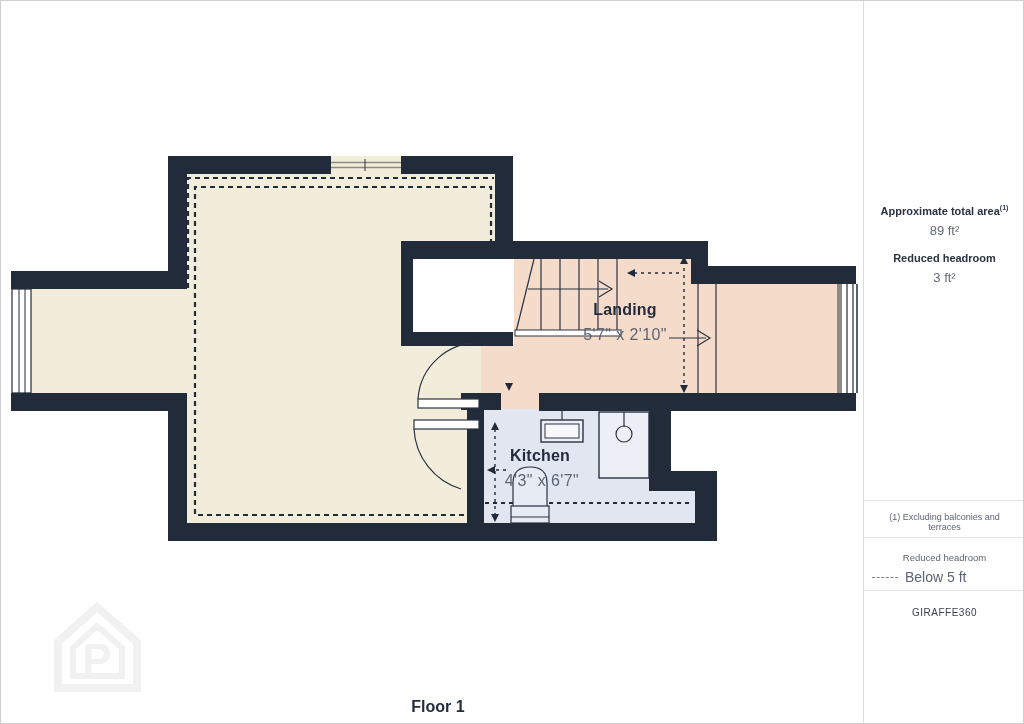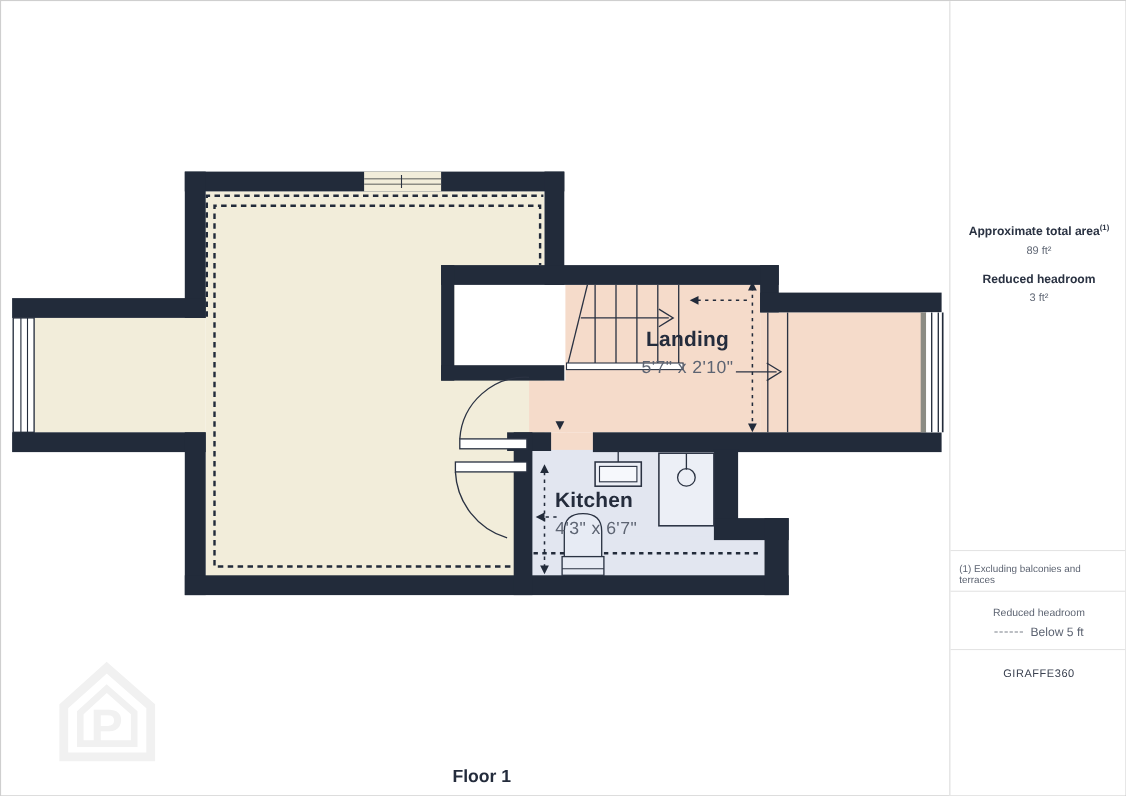--- a/index.html
+++ b/index.html
@@ -4,38 +4,38 @@
 <style>
   html,body{margin:0;padding:0;background:#ffffff;}
   .page{
     position:relative;width:1024px;height:724px;background:#ffffff;
     border:1px solid #cfcfcf;box-sizing:border-box;overflow:hidden;
     font-family:"Liberation Sans",sans-serif;color:#242c3c;
   }
   .plan-area{position:absolute;left:0;top:0;width:862px;height:724px;}
   .plan-svg{position:absolute;left:0;top:0;}
   .room-name{position:absolute;transform:translate(-50%,-50%);font-weight:700;
-    font-size:19px;letter-spacing:.2px;color:#242c3c;white-space:nowrap;}
+    font-size:16px;letter-spacing:.2px;color:#242c3c;white-space:nowrap;}
   .room-dim{position:absolute;transform:translate(-50%,-50%);font-size:16px;
     color:#5d6472;white-space:nowrap;letter-spacing:.4px;}
   .floor-label{position:absolute;transform:translate(-50%,-50%);font-size:16px;
     font-weight:700;color:#242c3c;white-space:nowrap;}
   .sidebar{position:absolute;left:862px;top:0;width:162px;height:724px;
     background:#ffffff;border-left:1px solid #dcdcdc;box-sizing:border-box;}
   .sb-stats{position:absolute;top:203px;left:0;width:100%;text-align:center;}
   .sb-title{font-size:11px;font-weight:700;color:#2a3242;margin:0 0 6px 0;}
   .sb-title sup{font-size:7px;}
-  .sb-value{font-size:10px;color:#646b78;margin:0 0 14px 0;}
+  .sb-value{font-size:13px;color:#646b78;margin:0 0 14px 0;}
   .sb-divider{position:absolute;left:0;width:100%;height:1px;background:#e4e4e4;}
-  .sb-note{position:absolute;top:511px;left:8px;right:8px;text-align:left;
+  .sb-note{position:absolute;top:511px;left:8px;right:8px;text-align:center;
     font-size:9px;color:#5d6472;}
   .sb-legend-title{position:absolute;top:551px;left:8px;right:8px;text-align:center;
     font-size:9.5px;color:#5d6472;}
-  .sb-legend-item{position:absolute;top:568px;left:8px;right:8px;text-align:center;
-    font-size:11px;color:#5d6472;}
+  .sb-legend-item{position:absolute;top:568px;left:8px;right:8px;text-align:left;
+    font-size:14px;color:#5d6472;}
   .dash-sample{display:inline-block;width:26px;height:1px;border-top:1.5px dashed #82889427;
     border-top-color:#7a8089;vertical-align:middle;margin-right:7px;}
   .sb-disclaimer{position:absolute;top:603px;left:12px;right:12px;text-align:center;
     font-size:9px;line-height:1.45;color:#5d6472;}
   .sb-disclaimer p{margin:0 0 9px 0;}
   .brand{font-size:10px;color:#3a4150;letter-spacing:.5px;margin-top:2px;}
   .brand .b{font-weight:400;}
 </style>
 </head>
 <body>

